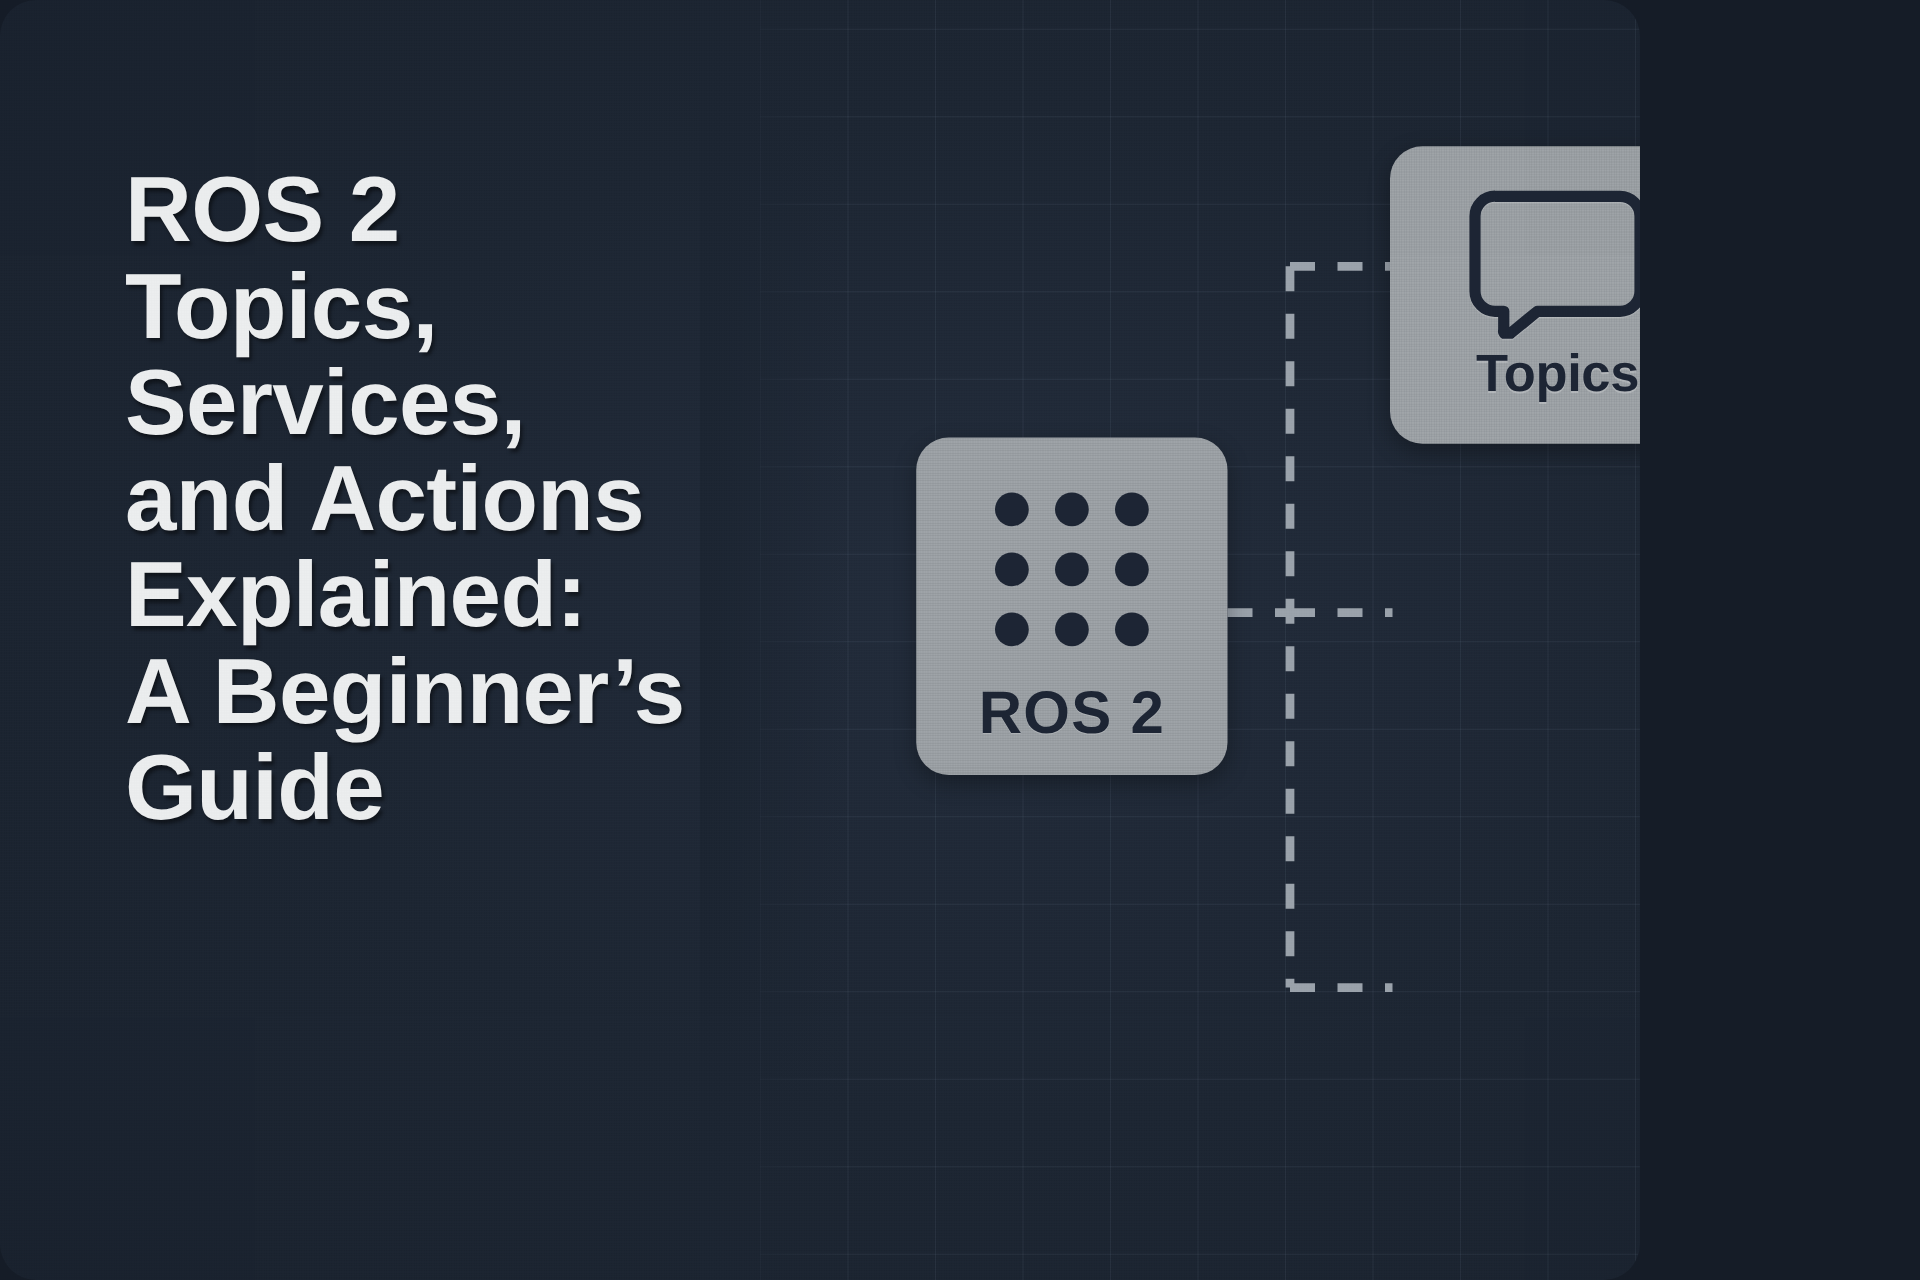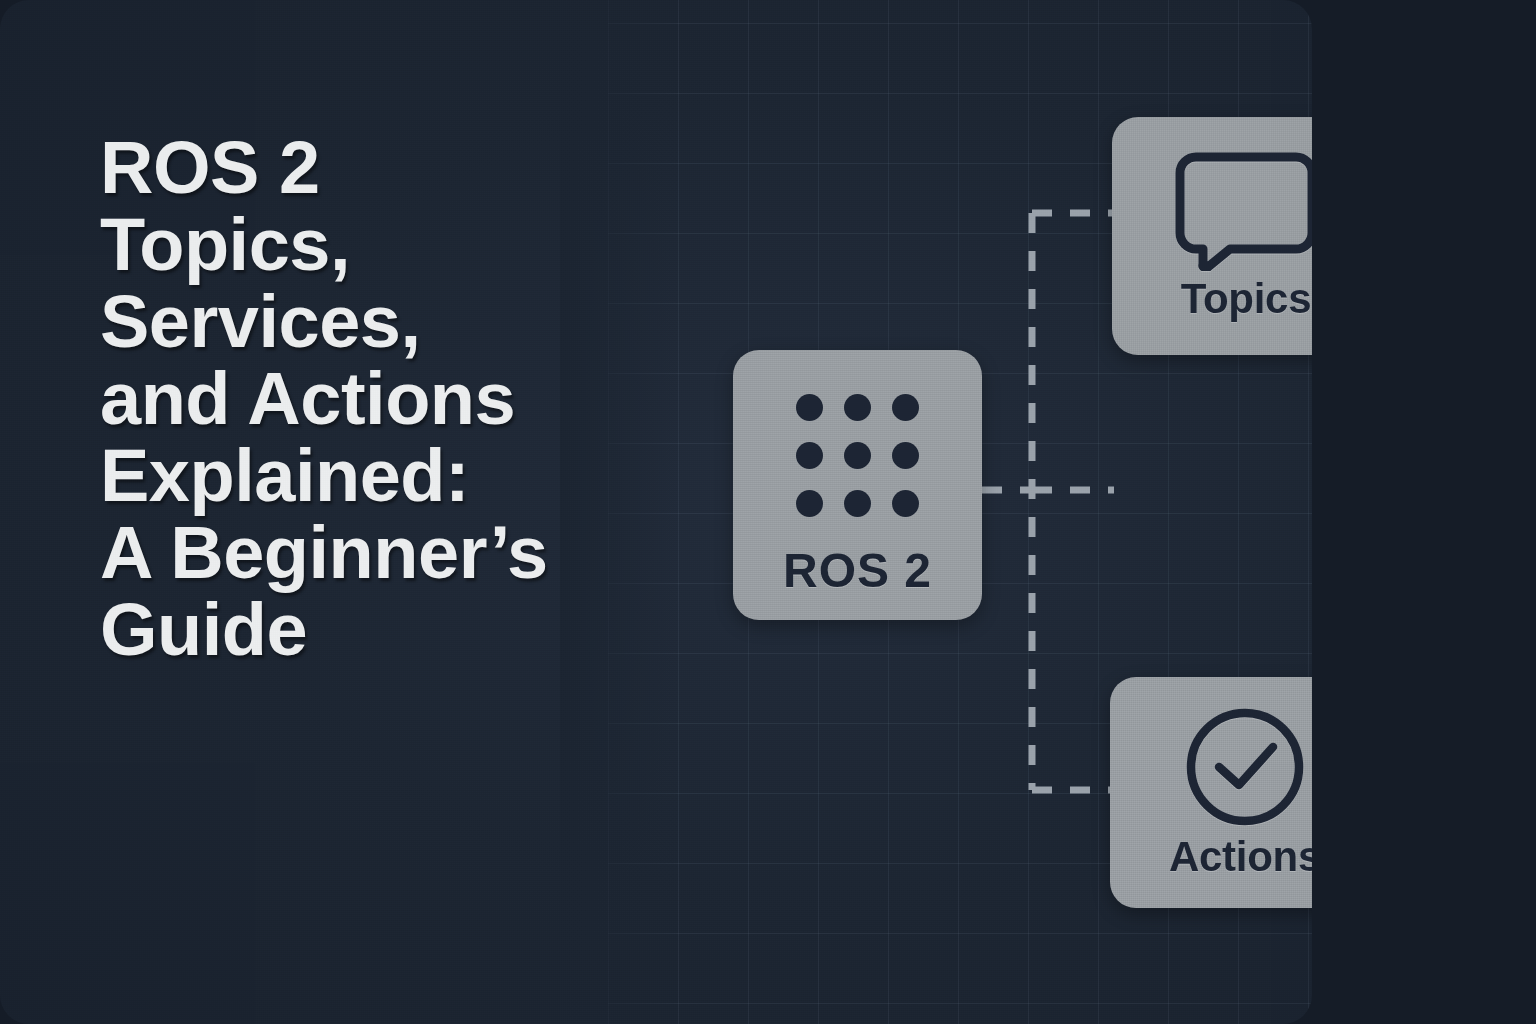--- a/index.html
+++ b/index.html
@@ -219,22 +219,15 @@
   <div class="card" id="card-topics">
     <svg class="card-icon" width="148" height="122" viewBox="0 0 148 122">
       <path d="M 24 8 H 124 A 16 16 0 0 1 140 24 V 84 A 16 16 0 0 1 124 100 H 58
                L 36 118 A 3 3 0 0 1 31 115 V 100 H 24 A 16 16 0 0 1 8 84 V 24
                A 16 16 0 0 1 24 8 Z" fill="none" stroke="#1d2534" stroke-width="9" stroke-linejoin="round" stroke-linecap="round"></path>
     </svg>
     <div class="card-label">Topics</div>
   </div>
 
 
-  <div class="card" id="card-actions">
-    <svg class="card-icon" width="124" height="124" viewBox="0 0 124 124">
-      <circle cx="62" cy="62" r="54" fill="none" stroke="#1d2534" stroke-width="8.5"></circle>
-      <path d="M 36 62 L 56 80 L 90 42" fill="none" stroke="#1d2534" stroke-width="8.5" stroke-linecap="round" stroke-linejoin="round"></path>
-    </svg>
-    <div class="card-label">Actions</div>
-  </div>
 
   <div class="grain"></div>
 </div>
 
 </body></html>

